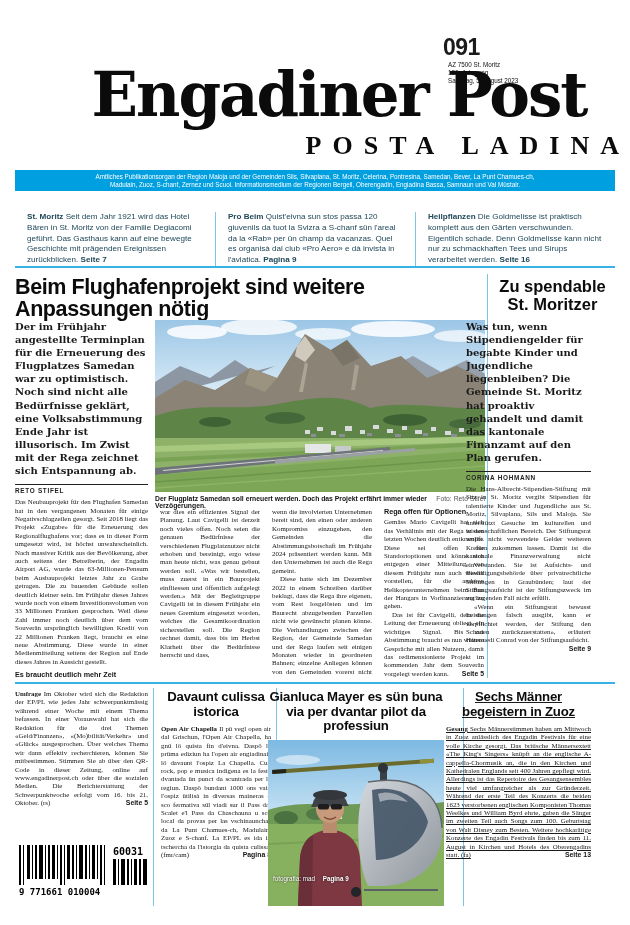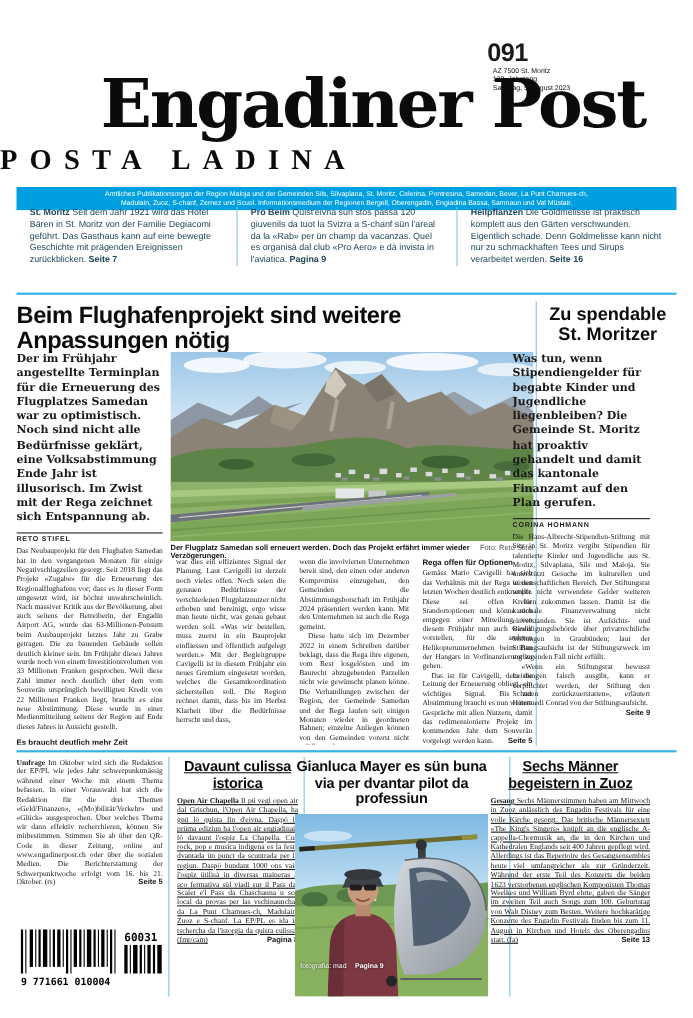--- a/index.html
+++ b/index.html
@@ -7,28 +7,28 @@
        font-family:"Liberation Sans",sans-serif;color:#1a1a1a;}
   .abs{position:absolute;}
 
   
   .issue-block{left:443px;top:36px;display:flex;align-items:flex-start;flex-direction:column;}
   .issue-no{font-size:23px;font-weight:bold;line-height:22px;letter-spacing:-0.5px;}
   .imprint{font-size:6.3px;line-height:8px;margin-left:5px;margin-top:3px;color:#111;}
   .masthead{left:0;top:64px;width:590px;text-align:center;
             font-family:"DejaVu Serif",serif;font-weight:bold;font-size:61px;
             letter-spacing:-2px;line-height:62px;color:#0b0b0b;padding-left:44px;}
-  .masthead-sub{left:0;top:131px;width:630px;text-align:left;
+  .masthead-sub{left:0;top:131px;width:630px;text-align:right;
             font-family:"Liberation Serif",serif;font-weight:600;font-size:26px;
             letter-spacing:11px;color:#0b0b0b;}
   .band{left:15px;top:170px;width:600px;height:21px;background:#009FDF;color:#fff;
         font-size:6.3px;line-height:8px;text-align:center;padding-top:3px;box-sizing:border-box;}
 
   
-  .teasers{left:15px;top:188px;width:600px;display:flex;}
+  .teasers{left:15px;top:212px;width:600px;display:flex;}
   .teaser{width:33.33%;padding:0 12px;box-sizing:border-box;font-size:8.1px;line-height:10.8px;
           color:#20495a;text-align:left;}
   .teaser + .teaser{border-left:1px solid #7cc7e8;}
   .tlead,.tpage{font-weight:bold;}
   .hrule{background:#35b4e4;height:2px;}
   .vrule{background:#7cc7e8;width:1px;}
 
   
   .main-headline{left:15px;top:276px;width:472px;font-size:21.5px;font-weight:bold;
                  letter-spacing:-0.4px;line-height:22px;color:#0c0c0c;}
@@ -58,21 +58,21 @@
   .sidebar{left:466px;top:320px;width:125px;height:358px;overflow:hidden;}
   .sidebar .bodytext{margin-top:4px;}
   .sep-main{left:487px;top:274px;height:404px;}
 
   
   .div2{left:15px;top:682px;width:600px;}
   .bhead{text-align:center;font-weight:bold;font-size:13.2px;line-height:14.5px;
          letter-spacing:-0.2px;color:#0c0c0c;margin-bottom:6px;}
   .bcol{top:690px;height:220px;overflow:hidden;}
   .bcol1{left:15px;width:133px;}
-  .bcol2{left:161px;width:110px;text-decoration:underline;}
+  .bcol2{left:161px;width:110px;}
   .bcol3{left:268px;width:176px;height:226px;}
   .bcol4{left:446px;width:145px;text-decoration:underline;}
   .sepb{top:688px;height:218px;}
   .sepb1{left:153px;} .sepb2{left:276px;} .sepb3{left:463px;}
   .photo2{position:relative;width:176px;height:166px;margin-top:4px;}
   .photo2 svg{display:block;}
   .overlay-credit{position:absolute;left:5px;bottom:24px;color:#fff;font-size:6.3px;
                   text-shadow:0 0 2px rgba(0,0,0,.8);}
   .overlay-credit .tpage{margin-left:6px;}
 

